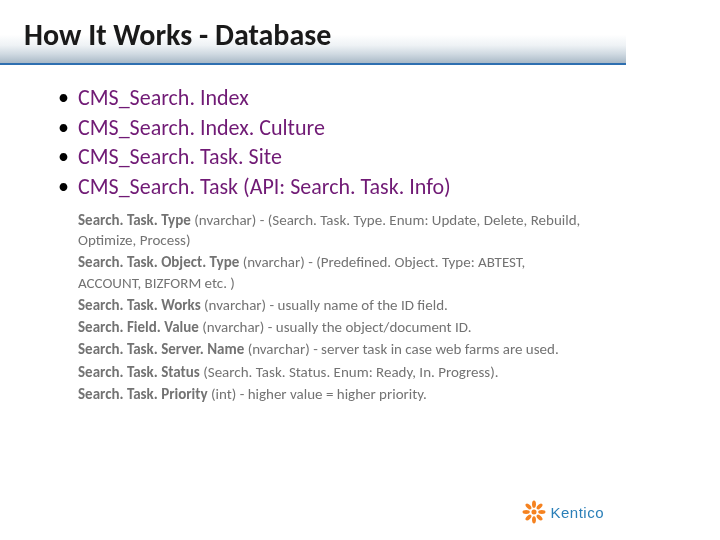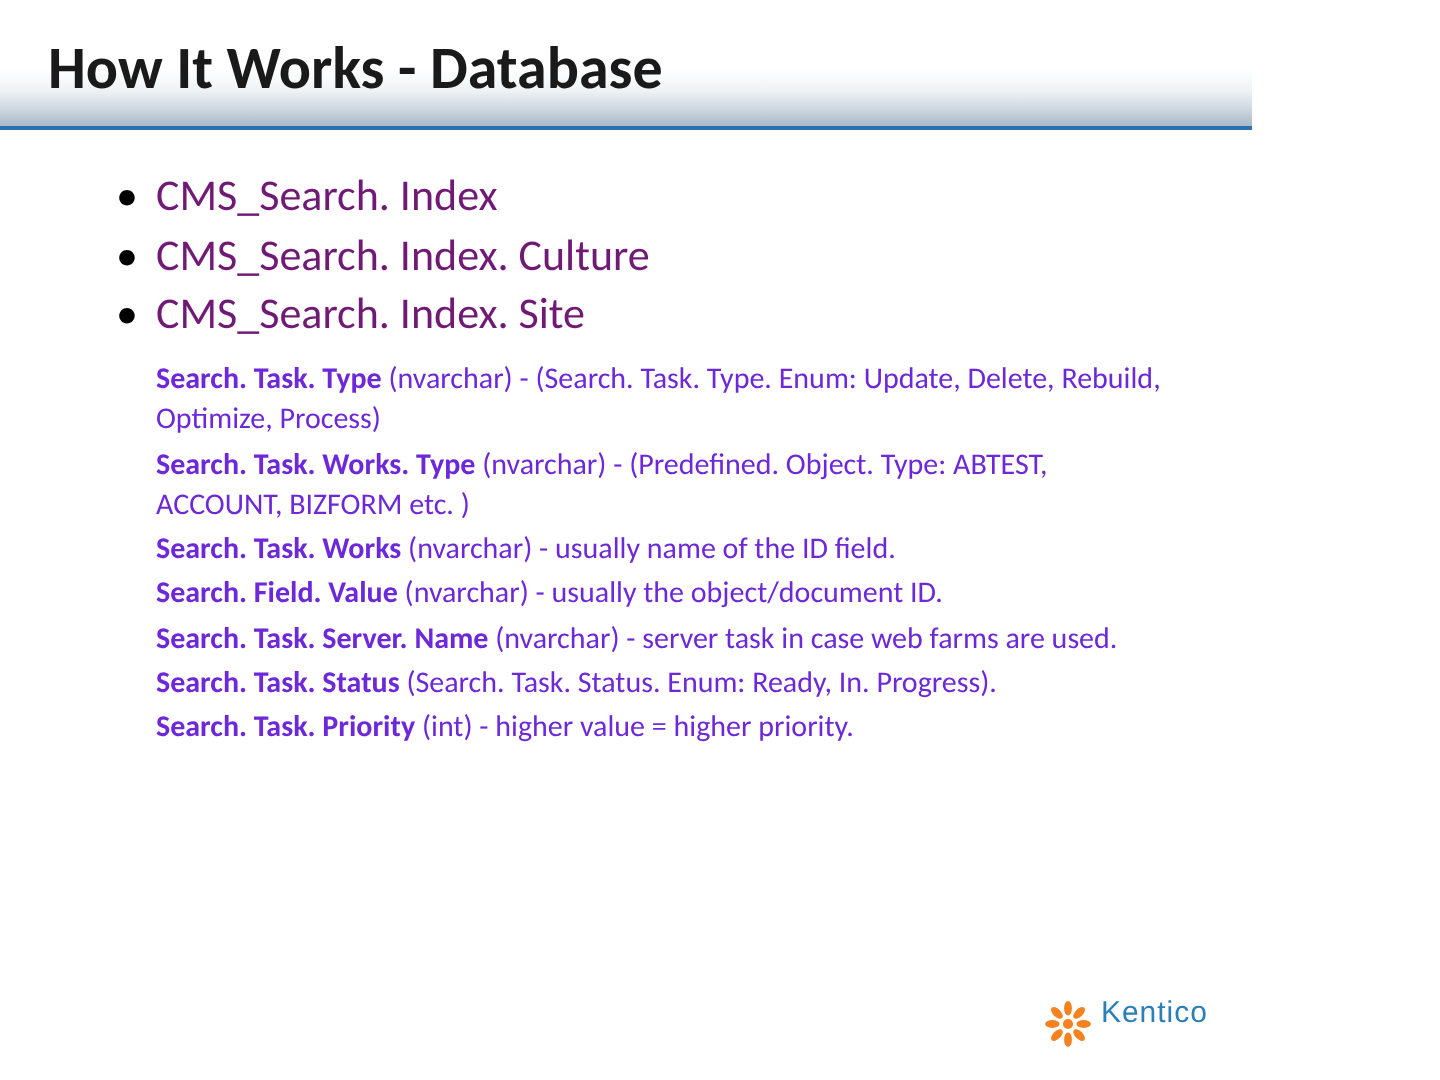--- a/index.html
+++ b/index.html
@@ -53,31 +53,31 @@
     font-size: 22px;
     color: #000;
   }
   .details {
     margin: 8px 0 0 38px;
   }
   .details p {
     margin: 0 0 2px 0;
     font-size: 15px;
     line-height: 1.35;
-    color: #6d28d9;
+    color: #737373;
   }
   .details p b {
     font-weight: 700;
   }
   .logo {
     position: absolute;
     right: 22px;
     bottom: 14px;
     display: flex;
-    align-items: flex-start;
+    align-items: center;
     gap: 2px;
   }
   .logo-text {
     font-family: Arial, sans-serif;
     font-size: 15px;
     letter-spacing: 0.5px;
     color: #2a7fb8;
     font-weight: 400;
   }
 </style>
@@ -87,26 +87,27 @@
 <div class="slide">
 
   <div class="title-band">
     <h1>How It Works - Database</h1>
   </div>
 
   <div class="content">
     <ul class="main-list">
       <li>CMS_Search. Index</li>
       <li>CMS_Search. Index. Culture</li>
-      <li>CMS_Search. Index. Site</li>
+      <li>CMS_Search. Task. Site</li>
+      <li>CMS_Search. Task (API: Search. Task. Info)</li>
     </ul>
 
     <div class="details">
       <p><b>Search. Task. Type</b><span> (nvarchar) - (Search. Task. Type. Enum: Update, Delete, Rebuild, Optimize, Process)</span></p>
-      <p><b>Search. Task. Works. Type</b><span> (nvarchar) - (Predefined. Object. Type: ABTEST, ACCOUNT, BIZFORM etc. )</span></p>
+      <p><b>Search. Task. Object. Type</b><span> (nvarchar) - (Predefined. Object. Type: ABTEST, ACCOUNT, BIZFORM etc. )</span></p>
       <p><b>Search. Task. Works</b><span> (nvarchar) - usually name of the ID field.</span></p>
       <p><b>Search. Field. Value</b><span> (nvarchar) - usually the object/document ID.</span></p>
       <p><b>Search. Task. Server. Name</b><span> (nvarchar) - server task in case web farms are used.</span></p>
       <p><b>Search. Task. Status</b><span> (Search. Task. Status. Enum: Ready, In. Progress).</span></p>
       <p><b>Search. Task. Priority</b><span> (int) - higher value = higher priority.</span></p>
     </div>
   </div>
 
   <div class="logo">
     <svg width="28" height="28" viewBox="0 0 100 100">

